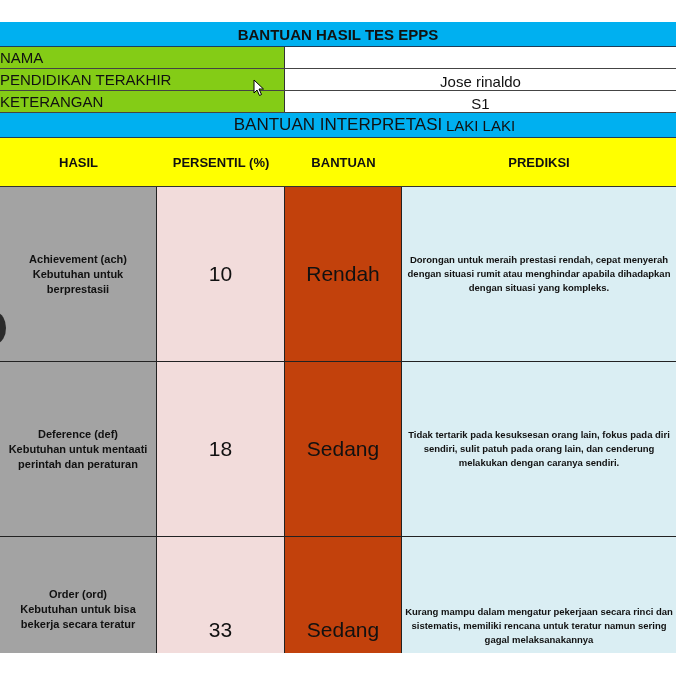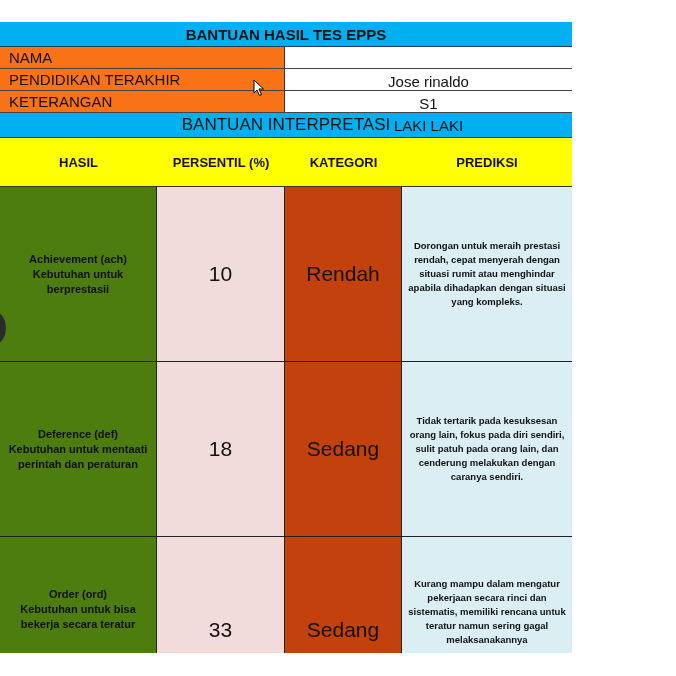--- a/index.html
+++ b/index.html
@@ -1,34 +1,34 @@
 <!DOCTYPE html>
 <html><head>
 <meta charset="utf-8">
 <style>
   * { box-sizing: border-box; margin: 0; padding: 0; }
   html, body { width: 676px; height: 676px; background: #ffffff; overflow: hidden; }
   body { position: relative; font-family: "Liberation Sans", "DejaVu Sans", sans-serif; color: #111; }
-  .sheet { position: absolute; left: 0; top: 22px; width: 572px; }
+  .sheet { position: absolute; left: 0; top: 22px; width: 676px; }
   .banner { background: #00b0f0; text-align: center; border-bottom: 1px solid #1f3d5a; }
   .banner.title { height: 25px; line-height: 25px; font-weight: bold; font-size: 15px; }
   .banner.sub { height: 25px; line-height: 24px; font-size: 17px; }
   .info-row { display: flex; height: 22px; border-bottom: 1px solid #444; }
-  .info-label { width: 285px; background: #f97316; font-size: 15px; line-height: 21px; padding-left: 9px; border-right: 1px solid #333; white-space: nowrap; overflow: hidden; }
+  .info-label { width: 285px; background: #84cc16; font-size: 15px; line-height: 21px; padding-left: 0; border-right: 1px solid #333; white-space: nowrap; overflow: hidden; }
   .info-value { flex: 1; background: #ffffff; text-align: center; font-size: 15px; line-height: 21px; margin-top: 24px; }
   .hdr { display: flex; height: 49px; background: #ffff00; border-bottom: 1px solid #333; }
   .hdr div { font-weight: bold; font-size: 13px; display: flex; align-items: center; justify-content: center; }
   .c1 { width: 157px; }
   .c2 { width: 128px; }
   .c3 { width: 117px; }
   .c4 { flex: 1; }
   .row { display: flex; border-bottom: 1px solid #222; }
   .row > div { display: flex; align-items: center; justify-content: center; text-align: center; border-right: 1px solid #222; }
   .row > div:last-child { border-right: none; }
-  .aspek { background: #4d7c0f; font-weight: bold; font-size: 11px; line-height: 15px; white-space: pre-line; padding: 0 6px; }
+  .aspek { background: #a3a3a3; font-weight: bold; font-size: 11px; line-height: 15px; white-space: pre-line; padding: 0 6px; }
   .pct { background: #f2dcdb; font-size: 21px; }
   .kat { background: #c2410c; font-size: 21px; }
   .pred { background: #daeef3; font-weight: bold; font-size: 9.5px; line-height: 14px; padding: 0 3px; }
   .row.r3 { border-bottom: none; }
   .row.r3 > div { align-items: flex-end; padding-bottom: 6px; }
   .row.r3 .aspek { padding-bottom: 21px; }
   .row.r3 .pct, .row.r3 .kat { padding-bottom: 11px; }
   .cursor { position: absolute; left: 253px; top: 79px; width: 12px; height: 18px; }
   .circle { position: absolute; left: -12px; top: 313px; width: 18px; height: 30px; border-radius: 50%; background: #2b2b2b; }
 </style>
@@ -49,21 +49,21 @@
   <div class="info-row">
     <div class="info-label">KETERANGAN</div>
     <div class="info-value">LAKI LAKI</div>
   </div>
 
   <div class="banner sub">BANTUAN INTERPRETASI</div>
 
   <div class="hdr">
     <div class="c1">HASIL</div>
     <div class="c2">PERSENTIL (%)</div>
-    <div class="c3">KATEGORI</div>
+    <div class="c3">BANTUAN</div>
     <div class="c4">PREDIKSI</div>
   </div>
 
   <div class="row" style="height:175px;">
     <div class="c1 aspek">Achievement (ach)
 Kebutuhan untuk
 berprestasii</div>
     <div class="c2 pct">10</div>
     <div class="c3 kat">Rendah</div>
     <div class="c4 pred">Dorongan untuk meraih prestasi rendah, cepat menyerah dengan situasi rumit atau menghindar apabila dihadapkan dengan situasi yang kompleks.</div>

